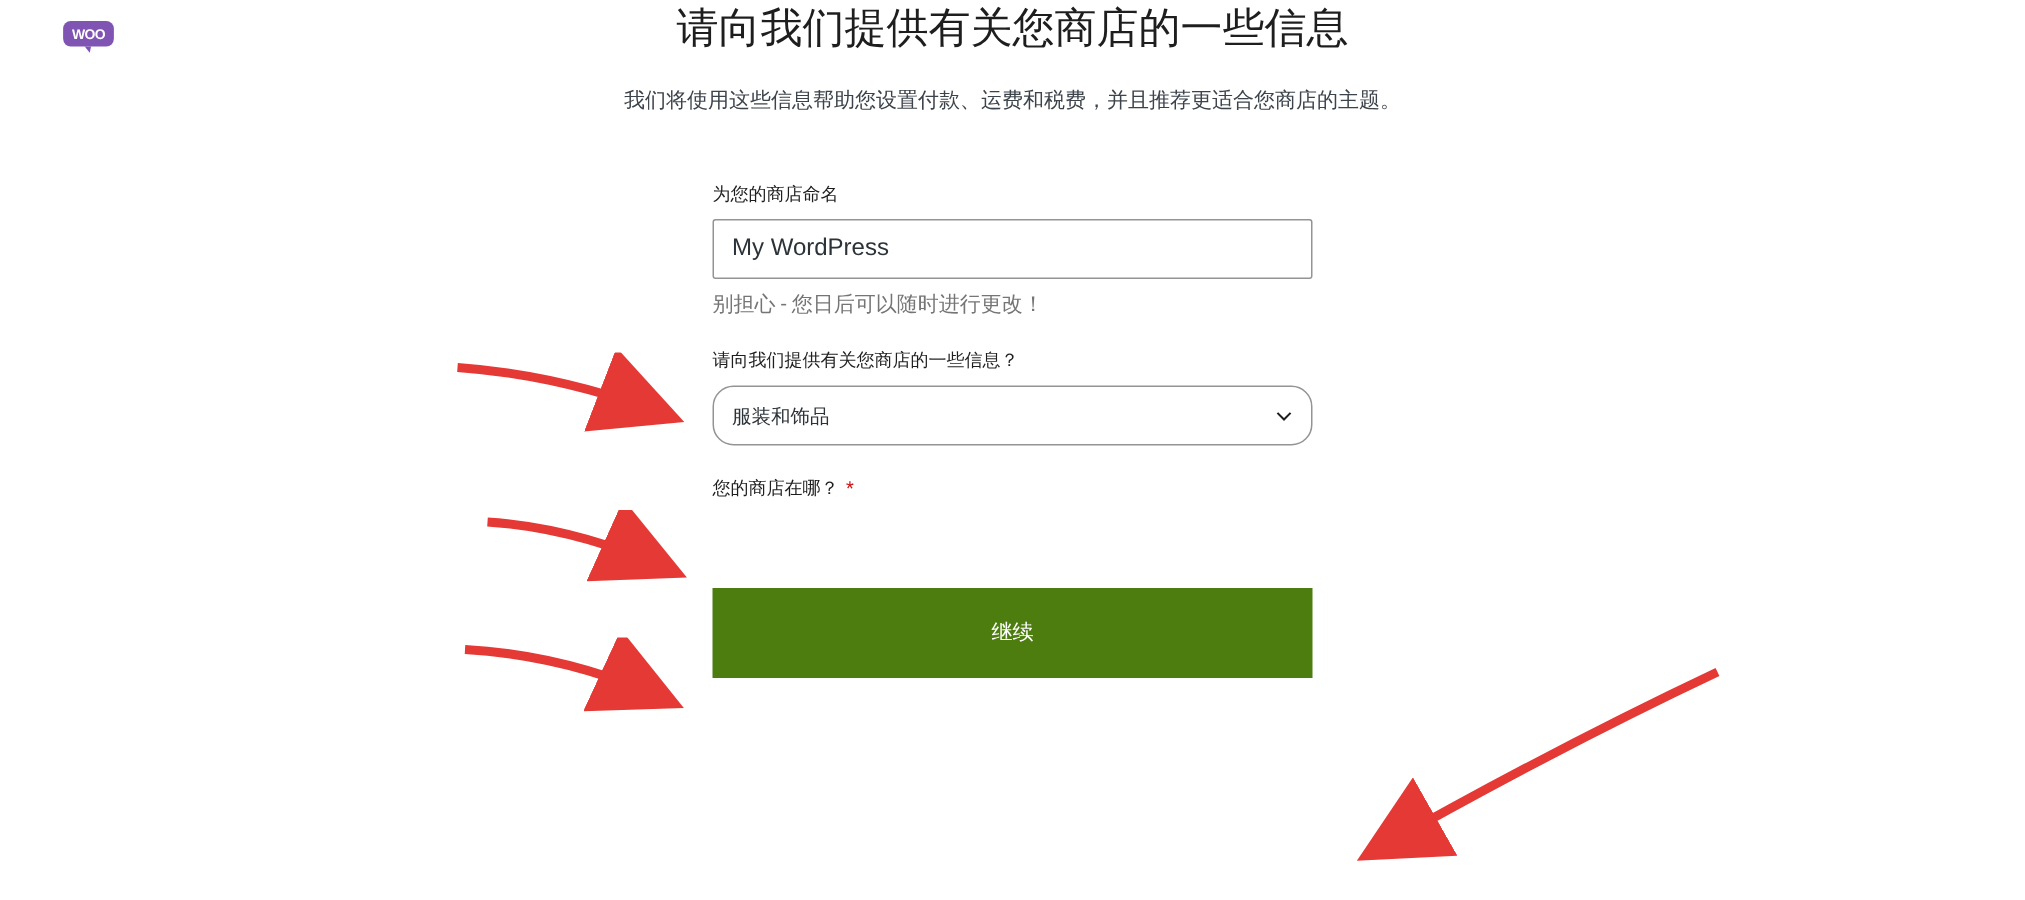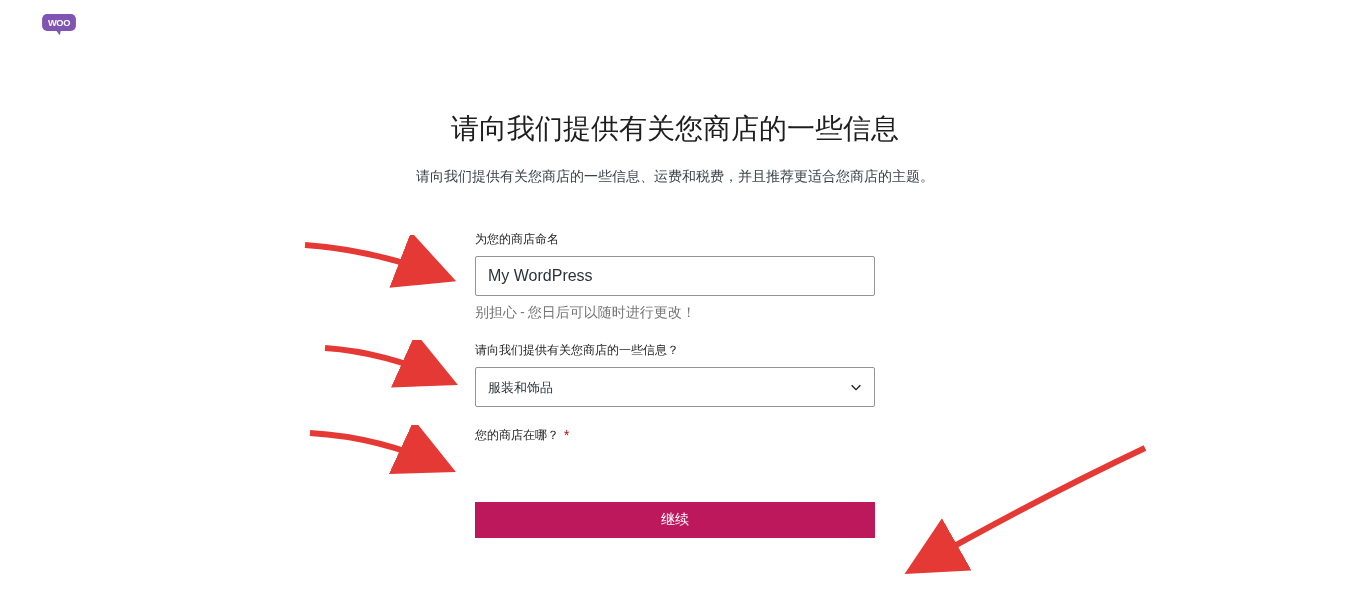--- a/index.html
+++ b/index.html
@@ -13,21 +13,20 @@
     }
     .woo-logo {
       position: absolute;
       top: 14px;
       left: 42px;
       width: 34px;
       height: 22px;
     }
     .content {
       width: 100%;
-      padding-top: 110px;
       display: flex;
       flex-direction: column;
       align-items: center;
     }
     .heading {
       font-size: 28px;
       font-weight: 400;
       color: #1e1e1e;
       margin-bottom: 20px;
       text-align: center;
@@ -66,39 +65,39 @@
       font-size: 14px;
       color: #757575;
       margin-top: 8px;
     }
     .select-wrap { position: relative; }
     .select-input {
       width: 100%;
       height: 40px;
       padding: 0 36px 0 12px;
       border: 1px solid #949494;
-      border-radius: 2px;
+      border-radius: 14px;
       font-size: 13px;
       color: #2c3338;
       background: #fff;
       appearance: none;
       -webkit-appearance: none;
       cursor: pointer;
     }
     .chevron {
       position: absolute;
       right: 12px;
       top: 50%;
       transform: translateY(-50%);
       pointer-events: none;
     }
     .submit-btn {
       width: 100%;
-      height: 36px;
-      background: #be185d;
+      height: 60px;
+      background: #4d7c0f;
       color: #fff;
       border: none;
       font-size: 14px;
       cursor: pointer;
       margin-top: 30px;
     }
     .arrow {
       position: absolute;
       pointer-events: none;
     }
@@ -109,21 +108,21 @@
 <div class="woo-logo">
   <svg viewBox="0 0 40 26" width="34" height="22">
     <rect x="0" y="0" width="40" height="20" rx="6" fill="#7f54b3"></rect>
     <path d="M17 20 L21 25 L22 20 Z" fill="#7f54b3"></path>
     <text x="20" y="14" text-anchor="middle" font-family="Arial" font-weight="900" font-size="11" fill="#fff" letter-spacing="-0.5">WOO</text>
   </svg>
 </div>
 
 <div class="content">
   <h1 class="heading">请向我们提供有关您商店的一些信息</h1>
-  <p class="subtitle">请向我们提供有关您商店的一些信息、运费和税费，并且推荐更适合您商店的主题。</p>
+  <p class="subtitle">我们将使用这些信息帮助您设置付款、运费和税费，并且推荐更适合您商店的主题。</p>
 
   <div class="form">
 
     <div class="field-group">
       <label class="field-label">为您的商店命名</label>
       <input type="text" class="text-input" value="My WordPress" style="">
       <div class="helper-text">别担心 - 您日后可以随时进行更改！</div>
     </div>
 
     <div class="field-group">

